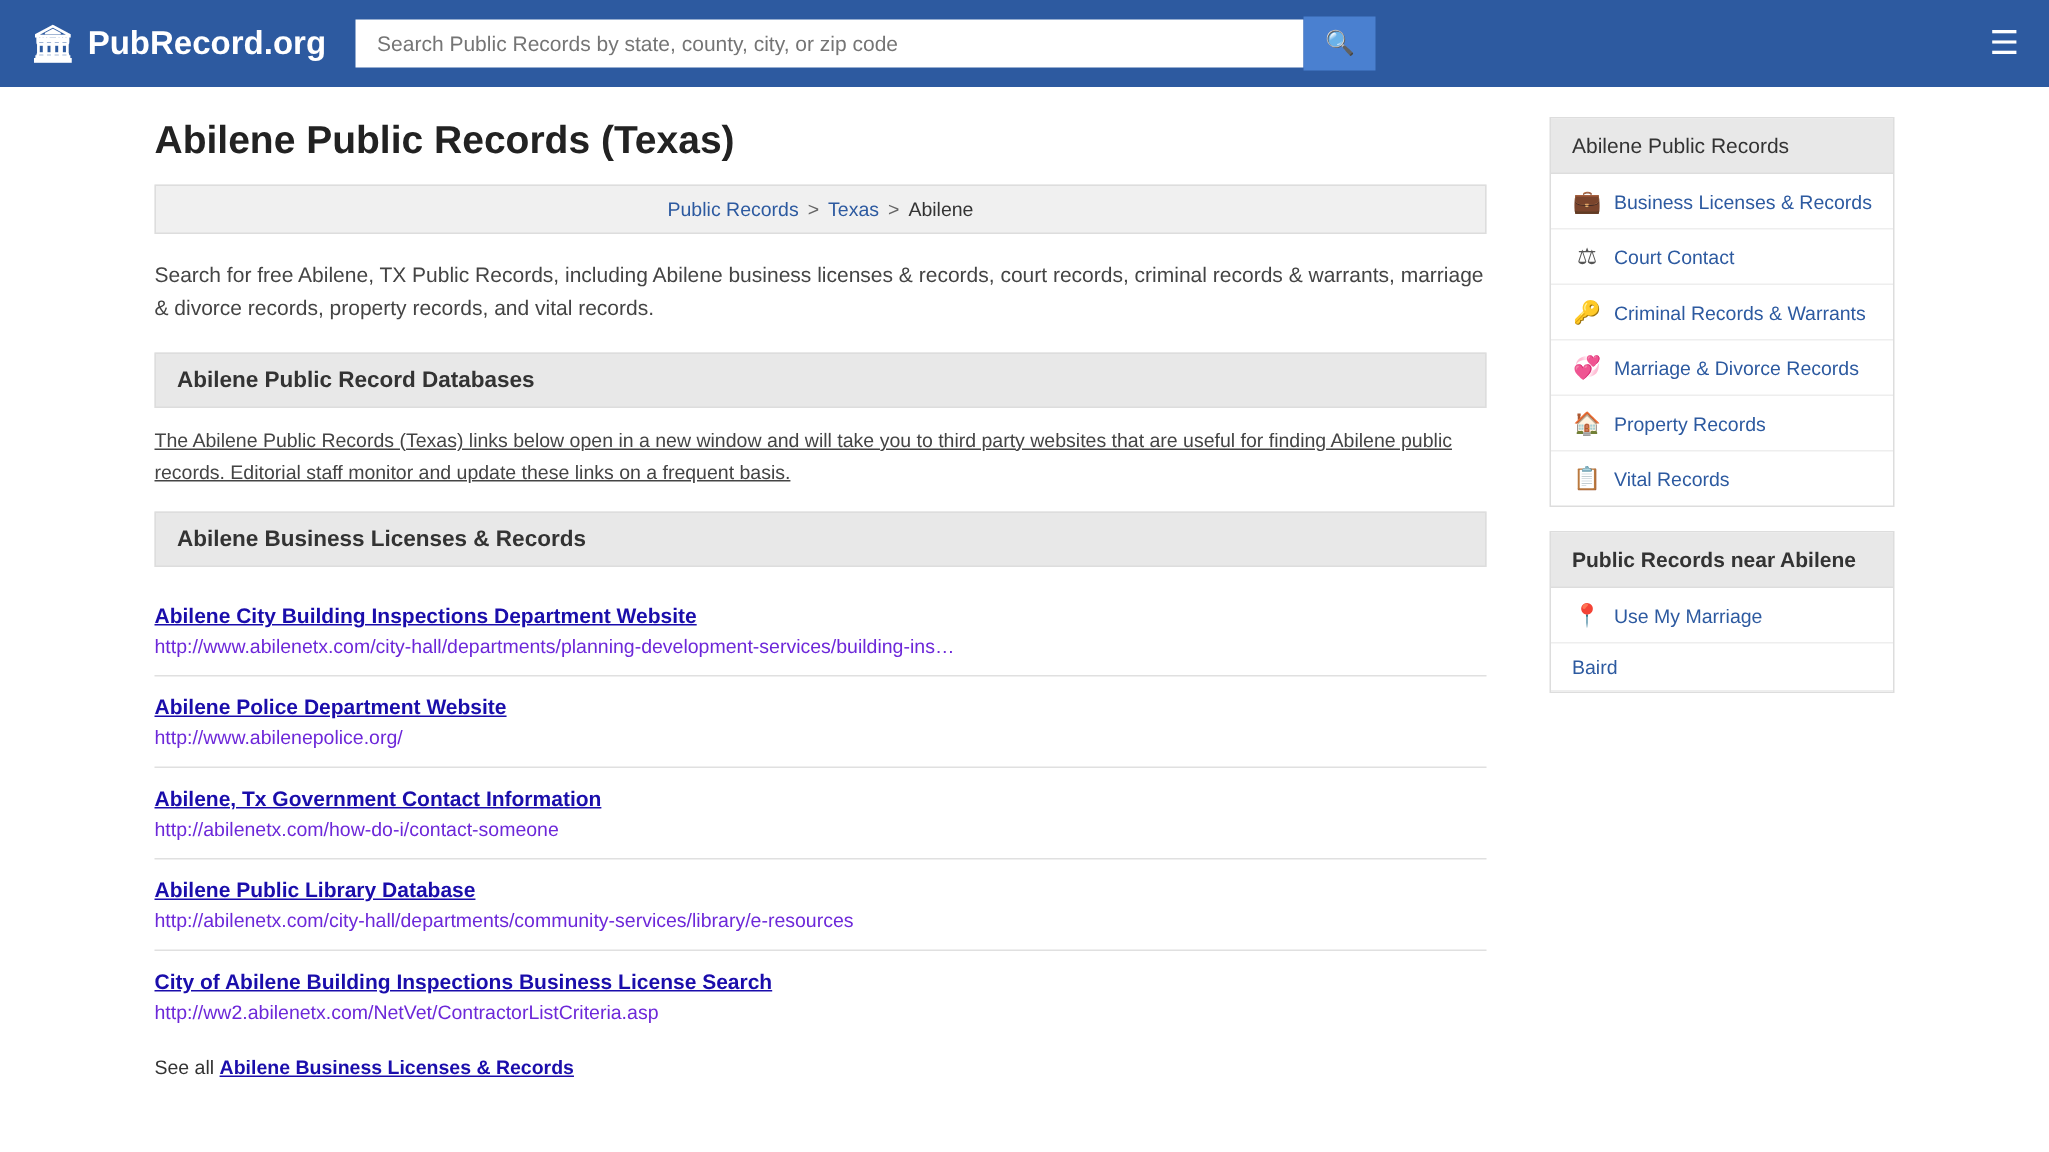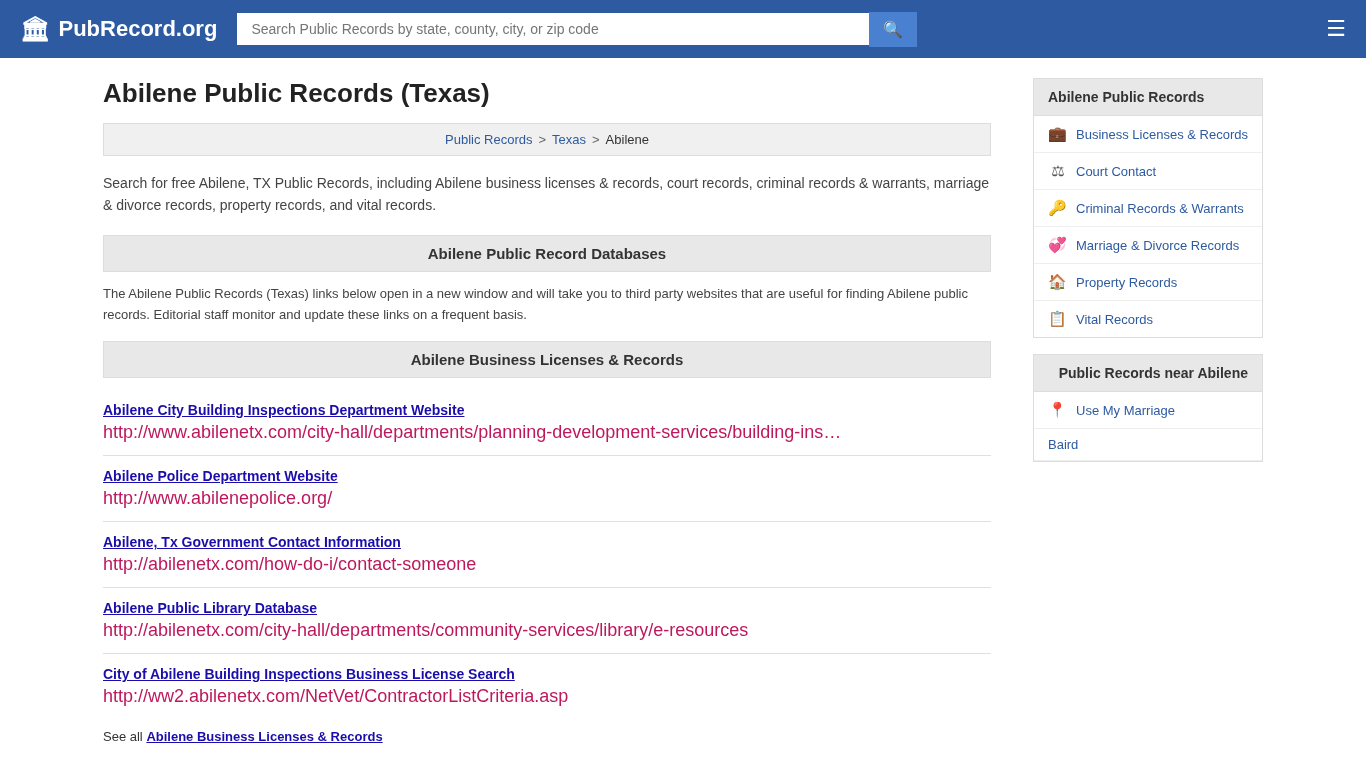--- a/index.html
+++ b/index.html
@@ -108,50 +108,50 @@
 
     
     .section-header {
       background: #e8e8e8;
       padding: 9px 14px;
       font-weight: bold;
       font-size: 15px;
       color: #333;
       margin-bottom: 12px;
       border: 1px solid #ddd;
-      text-align: center;
     }
 
     .section-desc {
       font-size: 13px;
       line-height: 1.6;
       color: #444;
       margin-bottom: 16px;
+      text-decoration: underline;
     }
 
     
     .record-entry {
       border-bottom: 1px solid #e0e0e0;
       padding: 12px 0;
     }
     .record-entry:last-of-type {
       border-bottom: none;
     }
     .record-link {
       color: #1a0dab;
       text-decoration: underline;
       font-size: 14px;
       font-weight: bold;
       cursor: pointer;
       display: block;
       margin-bottom: 4px;
     }
     .record-url {
-      color: #be185d;
-      font-size: 18px;
+      color: #6d28d9;
+      font-size: 13px;
       text-align: center;
     }
 
     .see-all {
       margin-top: 10px;
       font-size: 13px;
     }
     .see-all a {
       color: #1a0dab;
       font-weight: bold;
@@ -166,21 +166,21 @@
     }
 
     .sidebar-box {
       border: 1px solid #ddd;
       margin-bottom: 16px;
     }
 
     .sidebar-title {
       background: #e8e8e8;
       padding: 10px 14px;
-      font-weight: bold;
+      font-weight: normal;
       font-size: 14px;
       color: #333;
       border-bottom: 1px solid #ddd;
     }
 
     .sidebar-item {
       display: flex;
       align-items: center;
       gap: 8px;
       padding: 9px 14px;
@@ -199,21 +199,20 @@
       text-align: center;
     }
 
     .sidebar-nearby-title {
       background: #e8e8e8;
       padding: 10px 14px;
       font-weight: bold;
       font-size: 14px;
       color: #333;
       border-bottom: 1px solid #ddd;
-      text-align: right;
     }
 
     .sidebar-location {
       display: flex;
       align-items: center;
       gap: 8px;
       padding: 9px 14px;
       border-bottom: 1px solid #eee;
       color: #2d5aa0;
       cursor: pointer;

